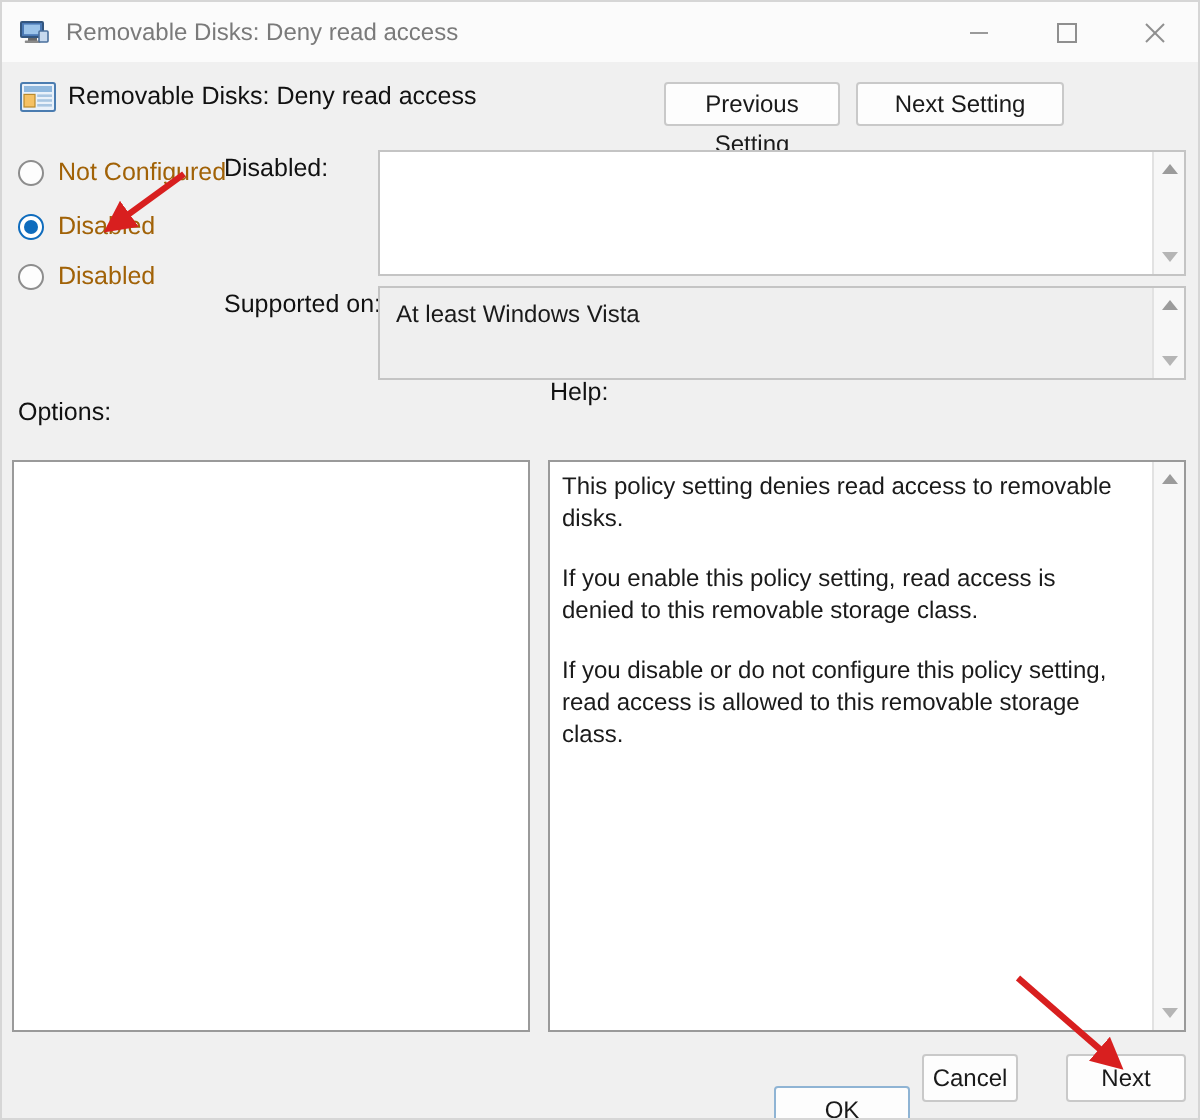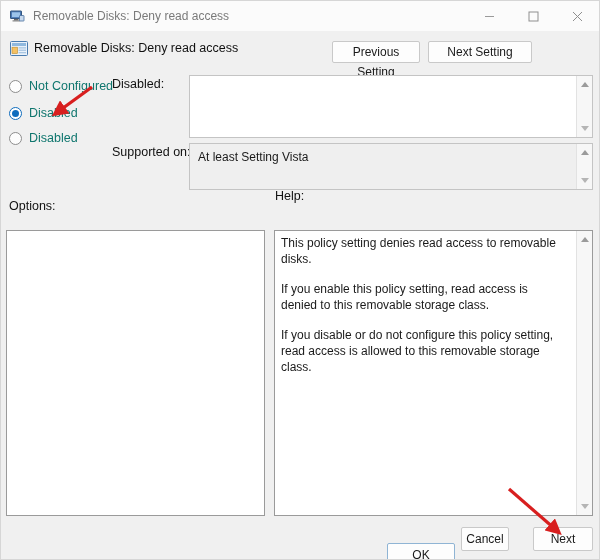--- a/index.html
+++ b/index.html
@@ -135,21 +135,21 @@
     content: "";
     position: absolute;
     left: 2px; top: 2px;
     width: 7px; height: 7px;
     border-radius: 50%;
     background: #0f6cbd;
   }
   .radio-label {
     margin-left: 7px;
     font-size: 12.5px;
-    color: #0f766e;
+    color: #a16207;
     white-space: nowrap;
   }
 
   
   #comment-label {
     position: absolute;
     left: 111px; top: 76px;
     font-size: 12.5px;
     color: #111;
   }
@@ -367,21 +367,21 @@
           <span class="tri-up"></span>
         </div>
       <div class="scroll-arrow down">
           <span class="tri-down"></span>
         </div>
     </div>
   </div>
 
   <span id="supported-label">Supported on:</span>
   <div id="supported-box">
-    <span id="supported-text">At least Setting Vista</span>
+    <span id="supported-text">At least Windows Vista</span>
     <div class="vscroll">
       <div class="scroll-arrow up">
           <span class="tri-up"></span>
         </div>
       <div class="scroll-arrow down">
           <span class="tri-down"></span>
         </div>
     </div>
   </div>
 

